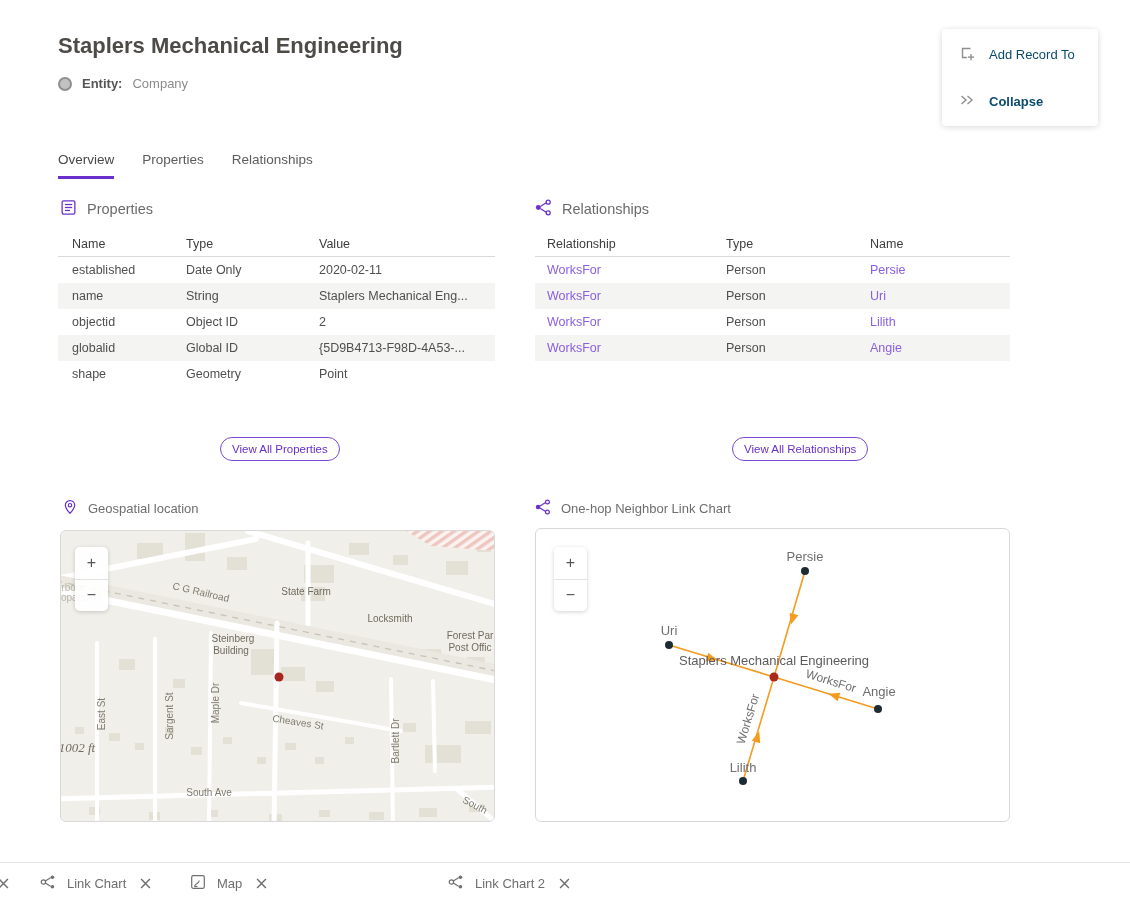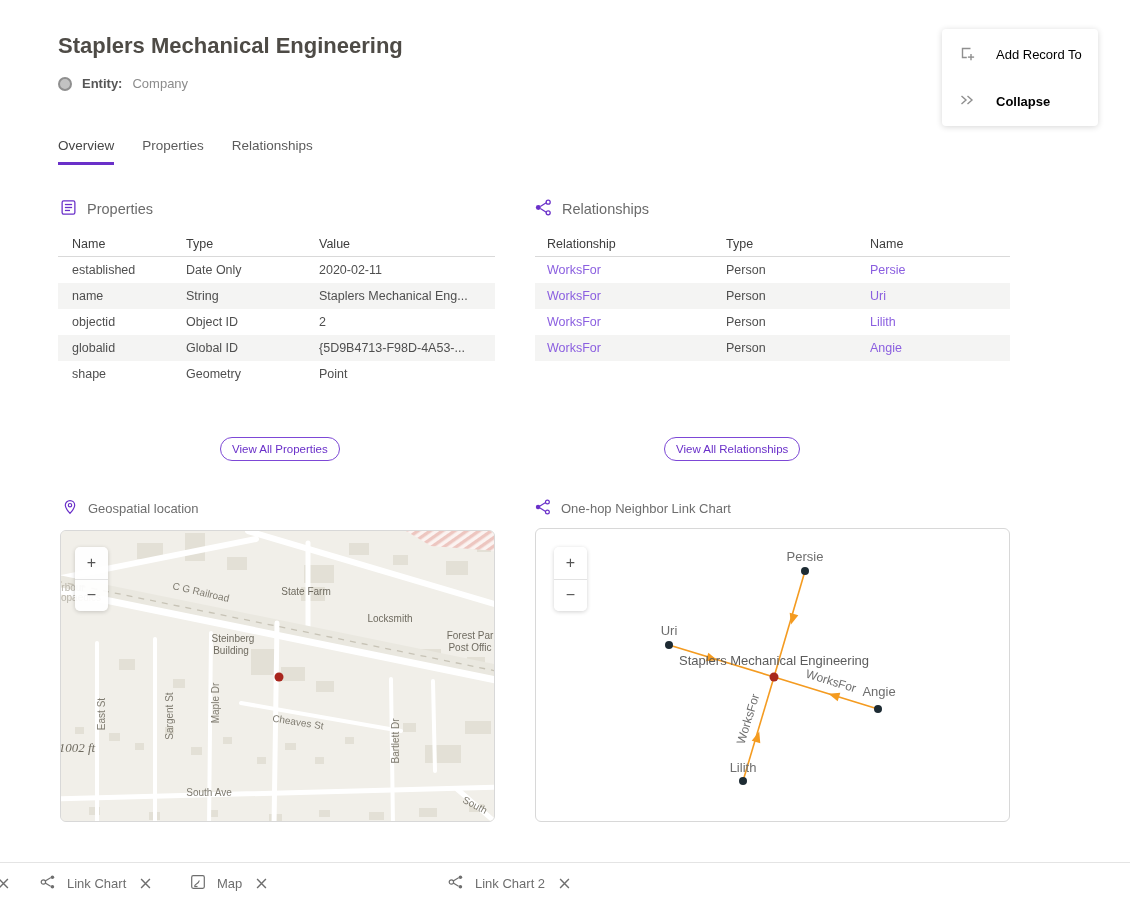--- a/index.html
+++ b/index.html
@@ -5,44 +5,44 @@
   * { box-sizing: border-box; margin: 0; padding: 0; }
   body { background: #fff; font-family: "Liberation Sans", sans-serif; }
   .page { position: relative; width: 1130px; height: 903px; background: #fff; overflow: hidden; }
 
   .title { position: absolute; left: 58px; top: 33px; font-size: 22px; font-weight: 700; color: #4e4b46; }
   .entity-row { position: absolute; left: 58px; top: 76px; display: flex; align-items: center; gap: 10px; font-size: 13px; color: #8c8c8c; }
   .entity-dot { width: 14px; height: 14px; border-radius: 50%; background: #c2c2c2; border: 2px solid #8f8f8f; }
   .entity-label { font-weight: 700; color: #565656; }
 
   .menu-card { position: absolute; left: 942px; top: 29px; width: 156px; height: 97px; background: #fff; border-radius: 4px; box-shadow: 0 1px 6px rgba(0,0,0,.16); }
-  .menu-item { position: absolute; left: 16px; height: 22px; display: flex; align-items: center; gap: 20px; font-size: 13px; color: #000000; cursor: pointer; }
+  .menu-item { position: absolute; left: 16px; height: 22px; display: flex; align-items: center; gap: 13px; font-size: 13px; color: #0c4a6e; cursor: pointer; }
   .menu-item.m1 { top: 14px; } .menu-item.m2 { top: 61px; font-weight: bold; }
 
-  .tabs { position: absolute; left: 58px; top: 138px; display: flex; gap: 28px; font-size: 13.5px; color: #5c5c5c; }
+  .tabs { position: absolute; left: 58px; top: 152px; display: flex; gap: 28px; font-size: 13.5px; color: #5c5c5c; }
   .tab { padding-bottom: 9px; cursor: pointer; }
   .tab.active { border-bottom: 3px solid #6a30c9; color: #474747; }
 
   .section-header { position: absolute; top: 199px; display: flex; align-items: center; gap: 10px; font-size: 14.5px; color: #6b6b6b; }
   .sub-header { position: absolute; top: 499px; display: flex; align-items: center; gap: 10px; font-size: 13px; color: #6e6e6e; }
 
   .table { position: absolute; top: 231px; font-size: 12.5px; color: #4f4f4f; }
   .t-left { left: 58px; width: 437px; }
   .t-right { left: 535px; width: 475px; }
   .thead { display: flex; height: 26px; align-items: center; border-bottom: 1px solid #d9d9d9; color: #3d3d3d; }
   .trow { display: flex; height: 26px; align-items: center; }
   .striped { background: #f4f4f3; }
   .c1l { width: 128px; padding-left: 14px; } .c2l { width: 133px; } .c3l { flex: 1; padding-right: 6px; }
   .c1r { width: 191px; padding-left: 12px; } .c2r { width: 144px; } .c3r { flex: 1; }
   .cell { white-space: nowrap; overflow: hidden; text-overflow: ellipsis; }
   .link { color: #8b5fe0; cursor: pointer; }
 
   .view-btn { position: absolute; top: 437px; height: 24px; padding: 0 11px; display: flex; align-items: center;
               border: 1px solid #7d48d6; border-radius: 12px; background: #fff; color: #6a30c9; font-size: 11.5px; cursor: pointer; }
-  .vb-left { left: 220px; } .vb-right { left: 664px; }
+  .vb-left { left: 220px; } .vb-right { left: 732px; }
 
   .map-card { position: absolute; left: 60px; top: 530px; width: 435px; height: 292px; border: 1px solid #d8d8d8; border-radius: 6px; overflow: hidden; background: #f1efe9; cursor: grab; }
   .lc-card { position: absolute; left: 535px; top: 528px; width: 475px; height: 294px; border: 1px solid #d8d8d8; border-radius: 6px; overflow: hidden; background: #fff; }
 
   .zoomctl { position: absolute; width: 33px; height: 64px; background: rgba(255,255,255,.92); border-radius: 5px;
              box-shadow: 0 1px 4px rgba(0,0,0,.18); display: flex; flex-direction: column; z-index: 5; }
   .zbtn { flex: 1; display: flex; align-items: center; justify-content: center; font-size: 16px; color: #555; cursor: pointer; }
   .zbtn.zin { border-bottom: 1px solid #e3e3e3; }
 
   .ml { position: absolute; font-size: 10px; color: #6f6b60; white-space: nowrap; transform: translate(-50%,-50%); z-index: 3; }

